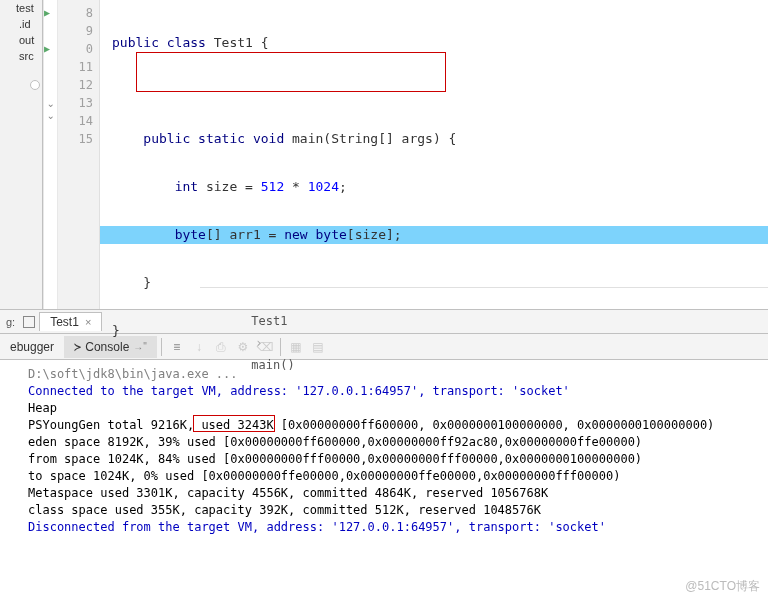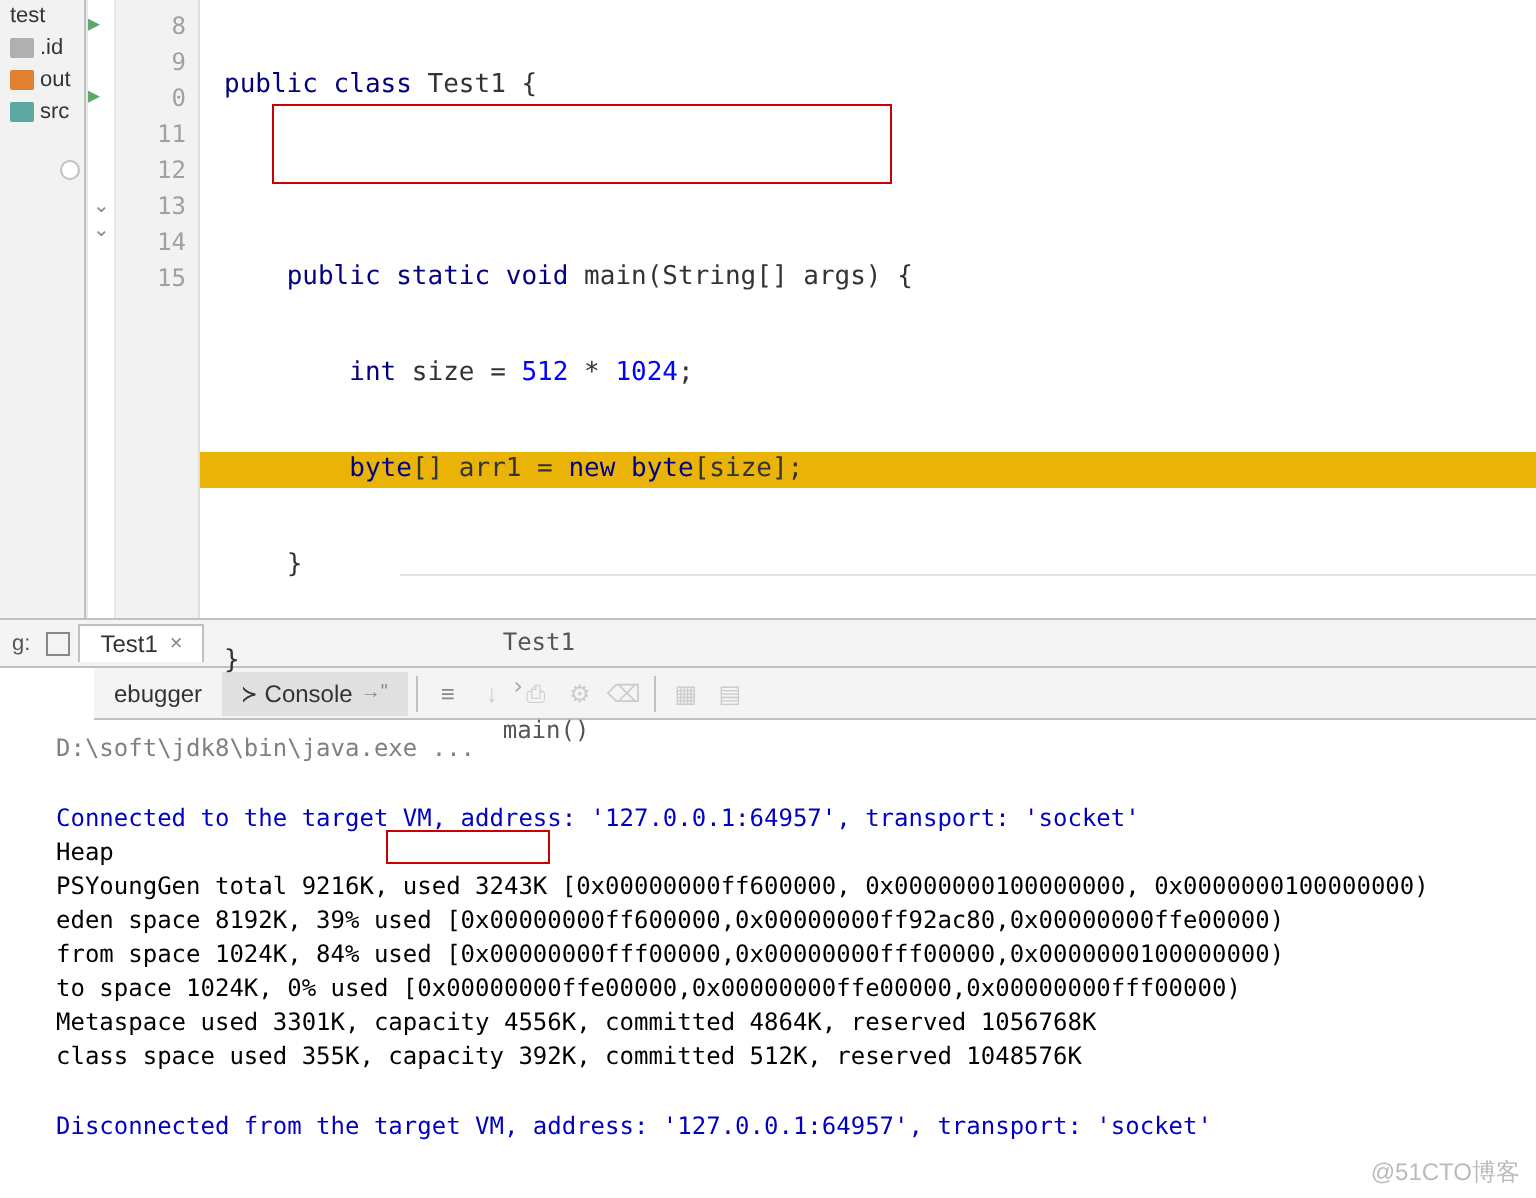--- a/index.html
+++ b/index.html
@@ -1,50 +1,50 @@
 <!DOCTYPE html>
 <html><head>
 <meta charset="utf-8">
 <style>
   * { margin: 0; padding: 0; box-sizing: border-box; }
   body { font-family: "Segoe UI", Arial, sans-serif; font-size: 12px; background: #fff; color: #333; width: 768px; height: 599px; overflow: hidden; position: relative; }
   .top-area { display: flex; height: 310px; border-bottom: 1px solid #c0c0c0; }
   .sidebar { width: 43px; border-right: 1px solid #c0c0c0; background: #f2f2f2; display:flex; flex-direction:column; font-size:11px; }
-  .sidebar-item { display:flex; align-items:center; gap:3px; padding:2px 5px; cursor:pointer; }
+  .sidebar-item { display:flex; align-items:center; gap:3px; padding:2px 16px; cursor:pointer; }
   .folder-icon { width:12px; height:10px; display:inline-block; border-radius:1px; }
   .folder-grey { background:#b0b0b0; }
   .folder-orange { background:#e08030; }
   .folder-teal { background:#5aa8a0; }
   .expand-gutter { width:15px; border-left:1px solid #e8e8e8; border-right:1px solid #e8e8e8; display:flex; flex-direction:column; align-items:center; padding-top:100px; gap:4px;}
   .chev { width:8px;height:8px; color:#888; font-size:10px; line-height:8px;}
   .gutter { width: 42px; background: #f2f2f2; border-right: 1px solid #e0e0e0; text-align: right; padding-right: 6px; padding-top:4px; color:#a0a0a0; font-family:Consolas,monospace; font-size:12px; }
   .gutter div { height: 18px; line-height:18px; position:relative; }
   .run-icon { position:absolute; left:-14px; color:#59a869; font-size:10px; }
   .bp { position:absolute; left:-28px; top:4px; width:10px;height:10px;border:1px solid #c0c0c0; border-radius:50%; background:#fff;}
   .code-area { flex:1; padding-top:4px; font-family:Consolas,monospace; font-size:13px; white-space:pre; position:relative; }
   .code-line { height:18px; line-height:18px; padding-left:12px; }
   .kw { color:#000080; font-weight:normal; }
   .num { color:#0000ff; }
-  .hl-line { background:#eab308; }
+  .hl-line { background:#7dd3fc; }
   .red-box { position:absolute; border:1px solid #cc0000; pointer-events:none; }
   .breadcrumb { position:absolute; bottom:0; left:100px; height:22px; line-height:22px; font-size:12px; color:#555; border-top:1px solid #e0e0e0; width:calc(100% - 100px); padding-left:8px; background:#fff;}
   .breadcrumb .sep { color:#aaa; margin:0 4px; }
   .tab-row { height:24px; border-bottom:1px solid #c0c0c0; display:flex; align-items:center; padding-left:6px; gap:4px; background:#f4f4f4; }
   .restore-icon { width:12px;height:12px; border:1px solid #888; }
   .tab { background:#fff; border:1px solid #c0c0c0; border-bottom:none; padding:2px 10px; font-size:12px; display:flex; align-items:center; gap:6px;}
   .close-x { color:#888; font-size:11px; }
-  .tool-row { height:26px; border-bottom:1px solid #c0c0c0; display:flex; align-items:center; background:#f4f4f4;margin-left:47px; }
+  .tool-row { height:26px; border-bottom:1px solid #c0c0c0; display:flex; align-items:center; background:#f4f4f4; }
   .tool-tab { padding:4px 10px; font-size:12px; cursor:pointer; display:flex; align-items:center; gap:4px;}
   .tool-tab.active { background:#e0e0e0; }
   .tool-sep { width:1px; height:18px; background:#c0c0c0; margin:0 4px; }
   .tool-btn { width:22px; height:22px; display:flex; align-items:center; justify-content:center; color:#888; cursor:pointer; }
   .tool-btn.disabled { color:#ccc; }
   .console { padding:6px 4px 6px 28px; font-family:Consolas,monospace; font-size:12px; line-height:17px; overflow:hidden; position:relative;}
   .console .grey { color:#808080; }
-  .console .blue { color:#0000c0;margin-top:18px; }
+  .console .blue { color:#0000c0; }
   .console .black { color:#000; }
   .watermark { position:absolute; right:8px; bottom:4px; color:#bbb; font-size:12px; }
 </style>
 </head>
 <body>
 
 <div class="top-area">
   <div class="sidebar">
     <div class="sidebar-item">
         <span>test</span>

